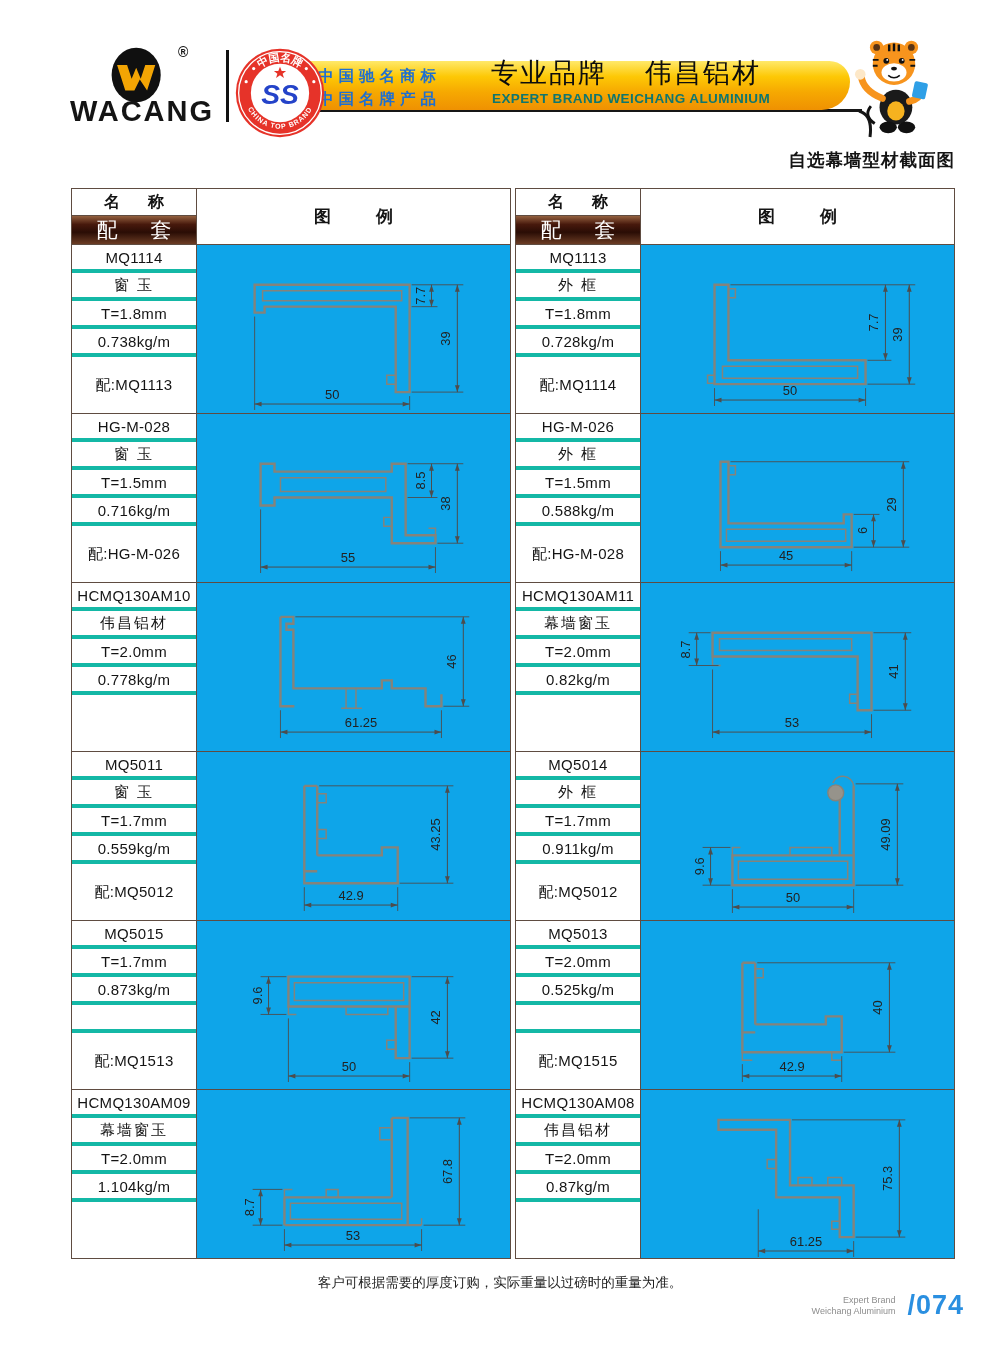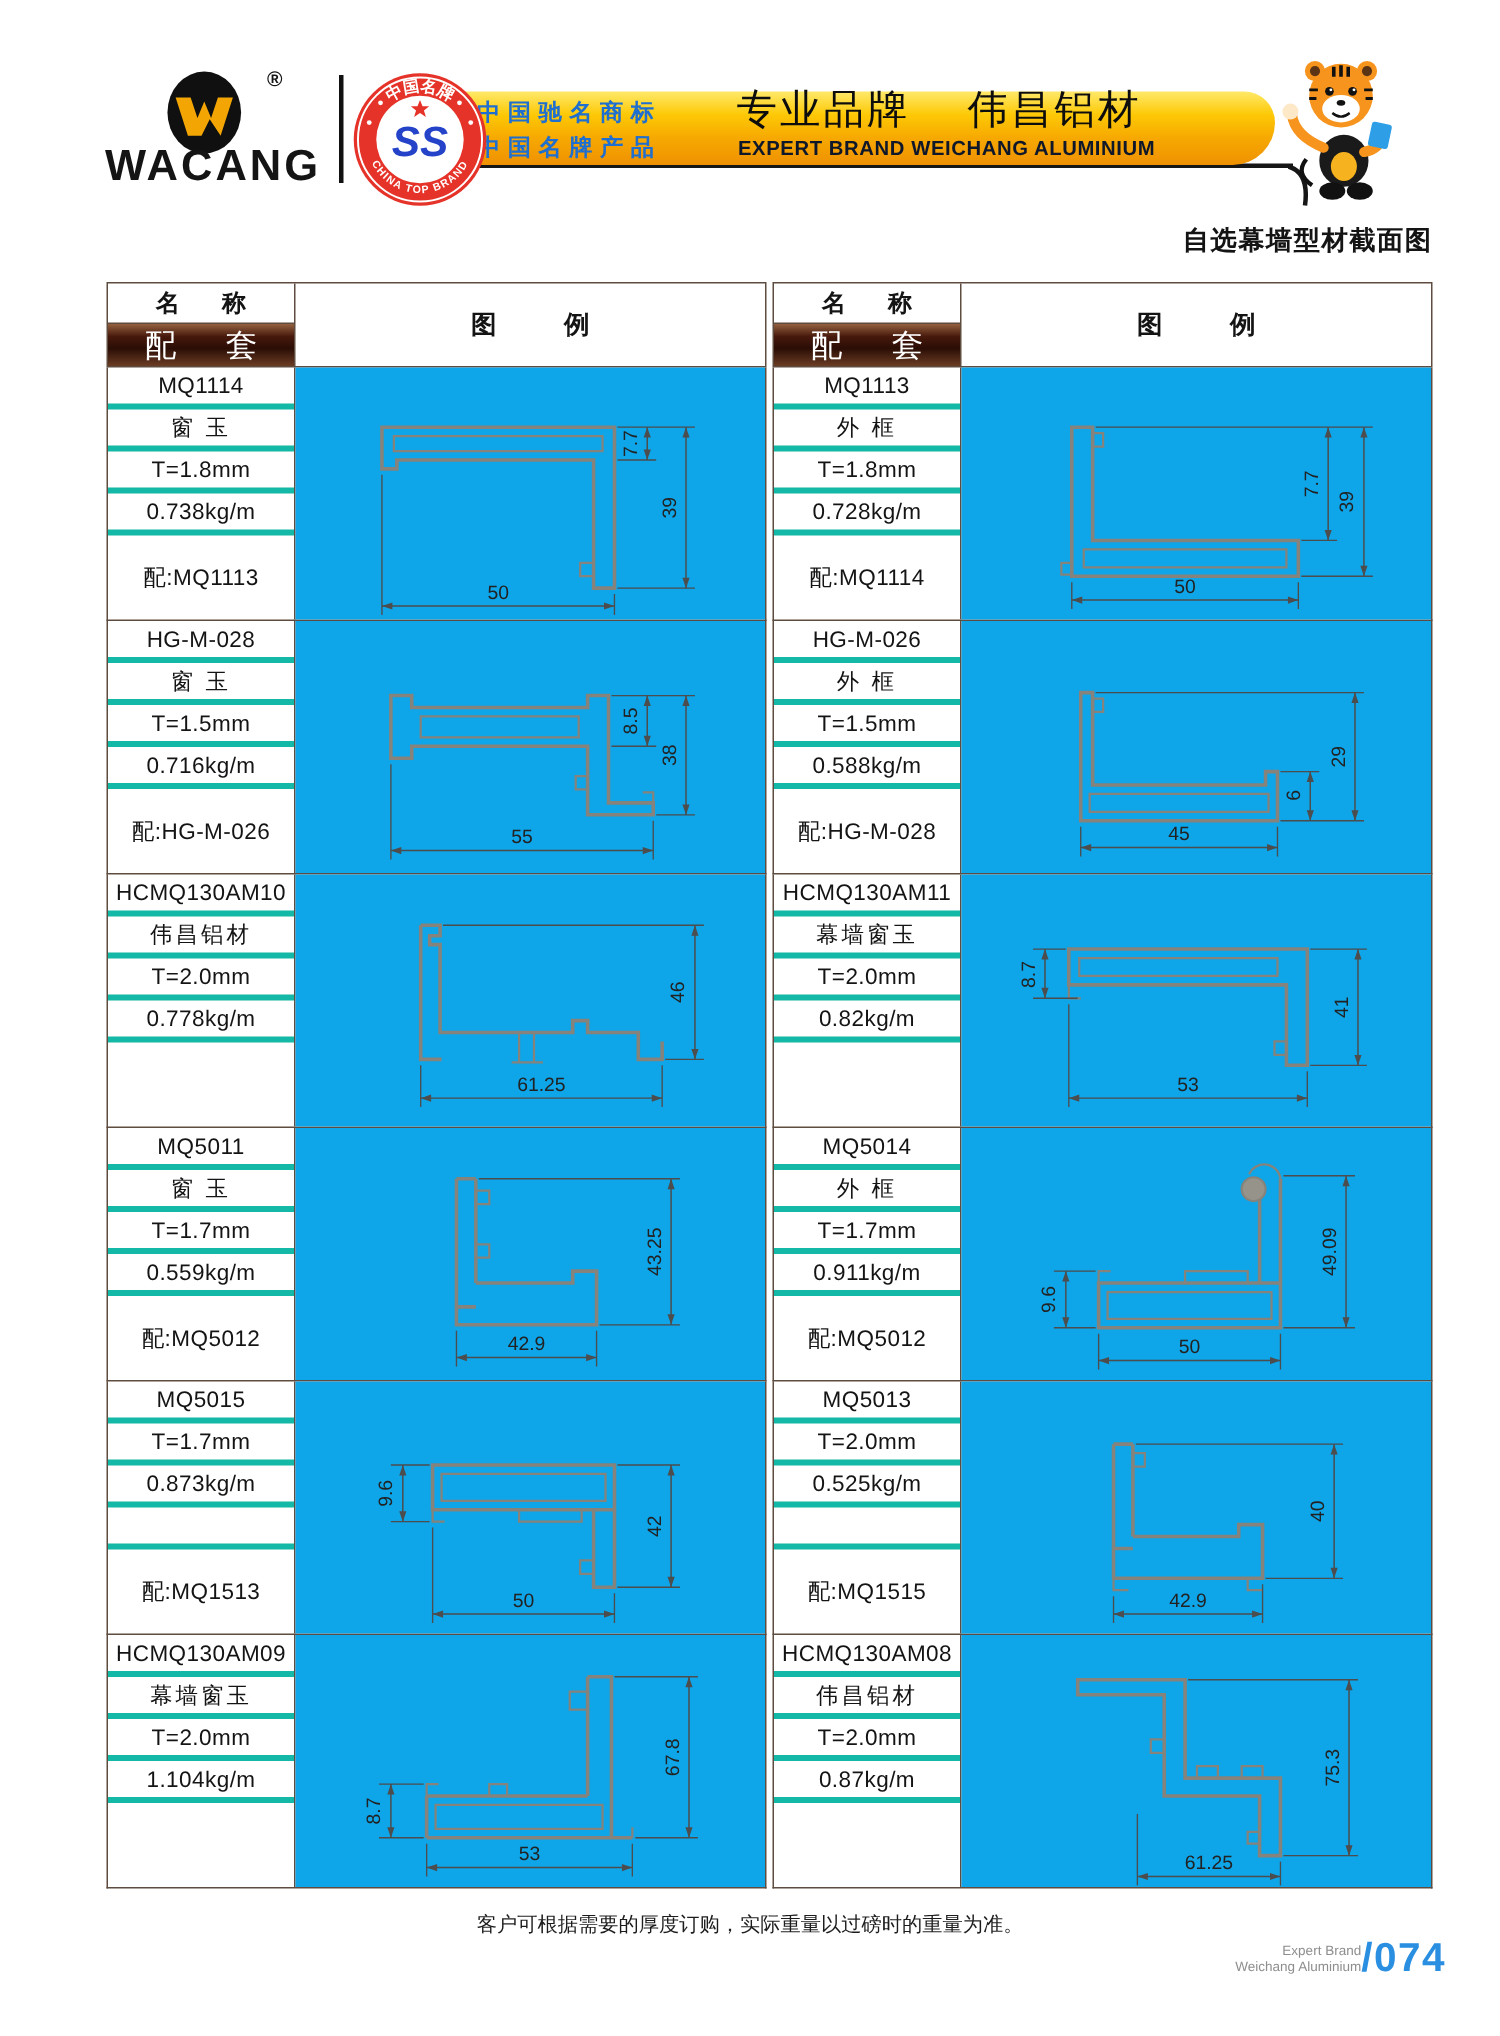--- a/index.html
+++ b/index.html
@@ -16,21 +16,21 @@
           background:linear-gradient(180deg,#ffe96a 0%,#fdc805 32%,#f6a801 64%,#ef9102 100%);
           border-radius:0 22px 30px 0}
   .bline{position:absolute;left:306px;top:109px;width:556px;height:3px;background:#161616;z-index:0}
   .bcurl{position:absolute;left:858px;top:110px;z-index:0}
   .badge{position:absolute;left:233px;top:46px;width:94px;height:94px;z-index:3}
   .cred{position:absolute;left:318px;top:64px;font-weight:bold;color:#1f6fd0;
         font-size:15.5px;letter-spacing:5px;line-height:23px;z-index:2}
   .slogan-cn{position:absolute;left:491px;top:55px;font-size:27px;font-weight:normal;
              color:#0d0d0d;letter-spacing:2px;z-index:2;white-space:pre}
   .slogan-en{position:absolute;left:492px;top:91px;font-size:13.5px;font-weight:bold;
-             color:#0f172a;z-index:2;letter-spacing:.4px}
+             color:#0f766e;z-index:2;letter-spacing:.4px}
   .tiger{position:absolute;left:845px;top:31px;width:98px;height:106px;z-index:2}
   .ptitle{position:absolute;right:45px;top:148px;font-size:17.5px;font-weight:bold;letter-spacing:1px}
 
   
   .tbl{position:absolute;left:71px;top:188px;display:flex;gap:4px}
   .coltable{width:440px}
   .chead{display:flex;border:1px solid #5f4c41;height:57px;box-sizing:border-box}
   .hname{width:125px;border-right:1px solid #5f4c41;display:flex;flex-direction:column;box-sizing:border-box}
   .h1{height:28px;display:flex;align-items:center;justify-content:center;
       font-weight:bold;font-size:16px;letter-spacing:6px;text-indent:6px;border-bottom:1px solid #5f4c41;box-sizing:border-box}
@@ -51,21 +51,21 @@
   .profile{fill:none;stroke:#85837b;stroke-width:2.4;stroke-linejoin:miter}
   .pthin{fill:none;stroke:#85837b;stroke-width:1.5}
   .ext{stroke:#4d4d4d;stroke-width:.9}
   .dim{stroke:#4d4d4d;stroke-width:1}
   .dtx{fill:#222;font-size:13px;font-family:"Liberation Sans",sans-serif}
   .knob{fill:#96938b;stroke:#85837b;stroke-width:1.4}
 
   
   .notes{position:absolute;left:0;right:0;top:1271px;text-align:center;
          font-size:13.5px;line-height:23px;color:#1c1c1c}
-  .pfoot{position:absolute;right:36px;top:1290px;display:flex;align-items:center;gap:0}
+  .pfoot{position:absolute;right:36px;top:1290px;display:flex;align-items:center;gap:12px}
   .pfoot .small{text-align:right;font-size:9px;color:#8e8e8e;line-height:11px}
   .pfoot .pno{font-size:27px;font-weight:bold;color:#2a8fe0;letter-spacing:1px}
 </style>
 </head>
 <body>
 
 <div class="page">
 
   <svg class="wlogo" viewBox="0 0 80 66">
     <ellipse cx="38" cy="33" rx="27" ry="30" fill="#101010"></ellipse>

